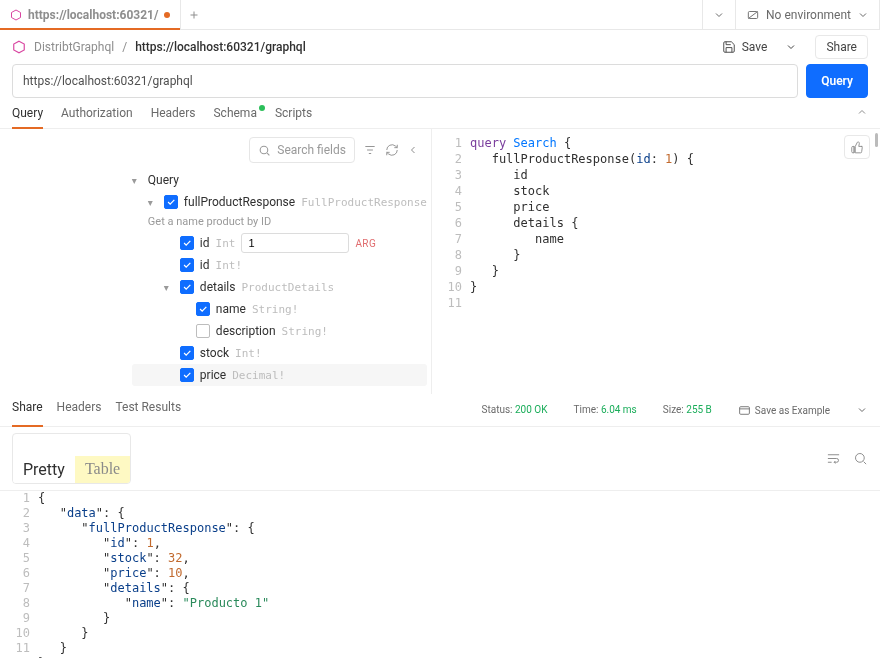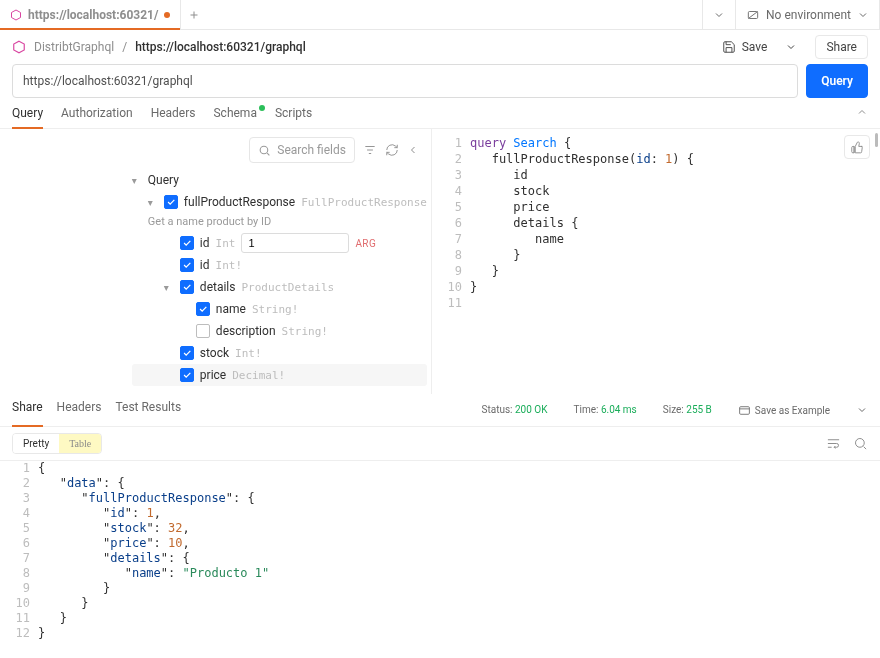--- a/index.html
+++ b/index.html
@@ -114,21 +114,21 @@
 
   
   .resphdr { display:flex; align-items:center; padding:6px 12px; border-bottom:1px solid #eee; gap:14px;}
   .resptab { color:#6a6a6a; position:relative; padding-bottom:6px;}
   .resptab.active { color:#303030;}
   .resptab.active::after { content:""; position:absolute; left:0; right:0; bottom:-7px; height:2px; background:#e46a24;}
   .status { margin-left:auto; display:flex; gap:26px; font-size:10px; color:#6a6a6a;}
   .status b { font-weight:400; }
   .modebar { padding:6px 12px; display:flex; align-items:center; gap:0;}
   .seg { display:inline-flex; border:1px solid #e8e8e8; border-radius:4px; overflow:hidden;}
-  .seg span { padding:4px 10px; font-size:10px;}
+  .seg span { padding:4px 10px; font-size:16px;margin-top:22px;}
   .seg .sel { background:#fff; }
   .seg .unsel { background:#fef9c3; color:#8a8a8a;font-family:Liberation Serif, serif;}
   .modebar .right-icons { margin-left:auto; display:flex; gap:12px; color:#8e8e8e;}
   .respcode { display:flex; border-top:1px solid #eee; font-size:12px;}
   .respcode .gutter { width:38px; }
   .respcode .code div, .respcode .gutter div { height:15px; line-height:15px;}
   svg { display:block; }
 </style>
 </head>
 <body>

